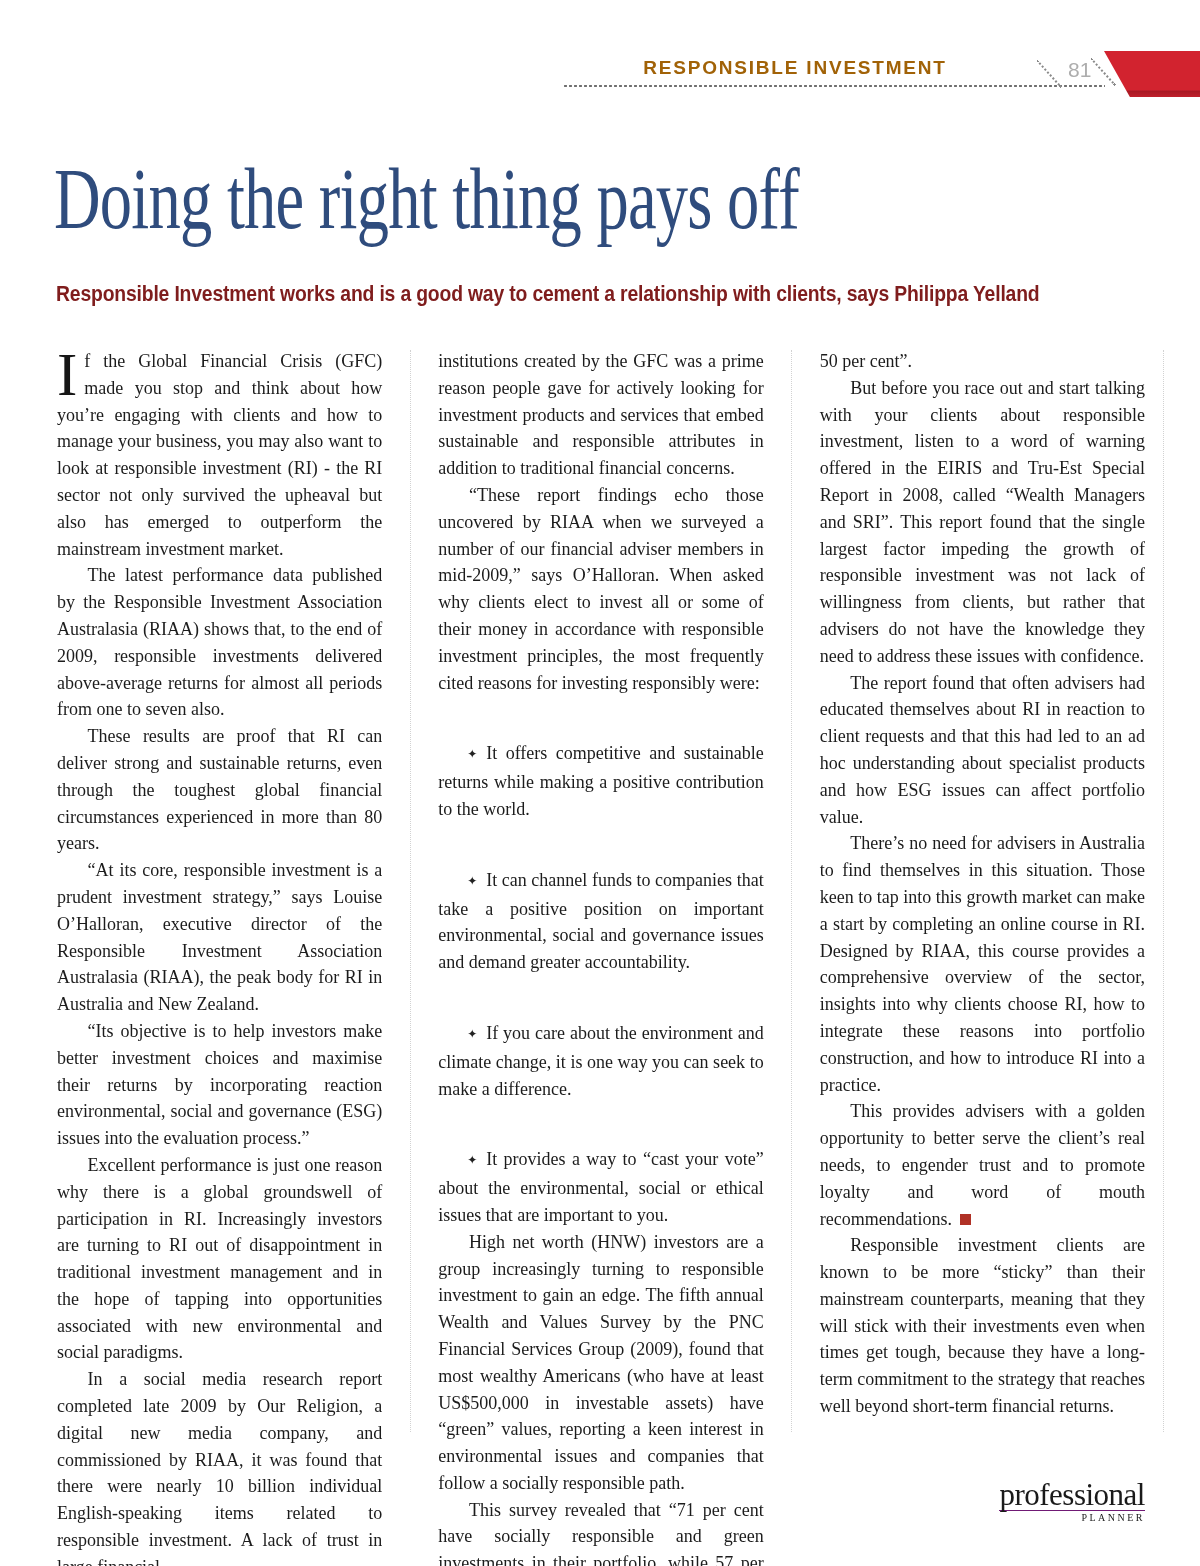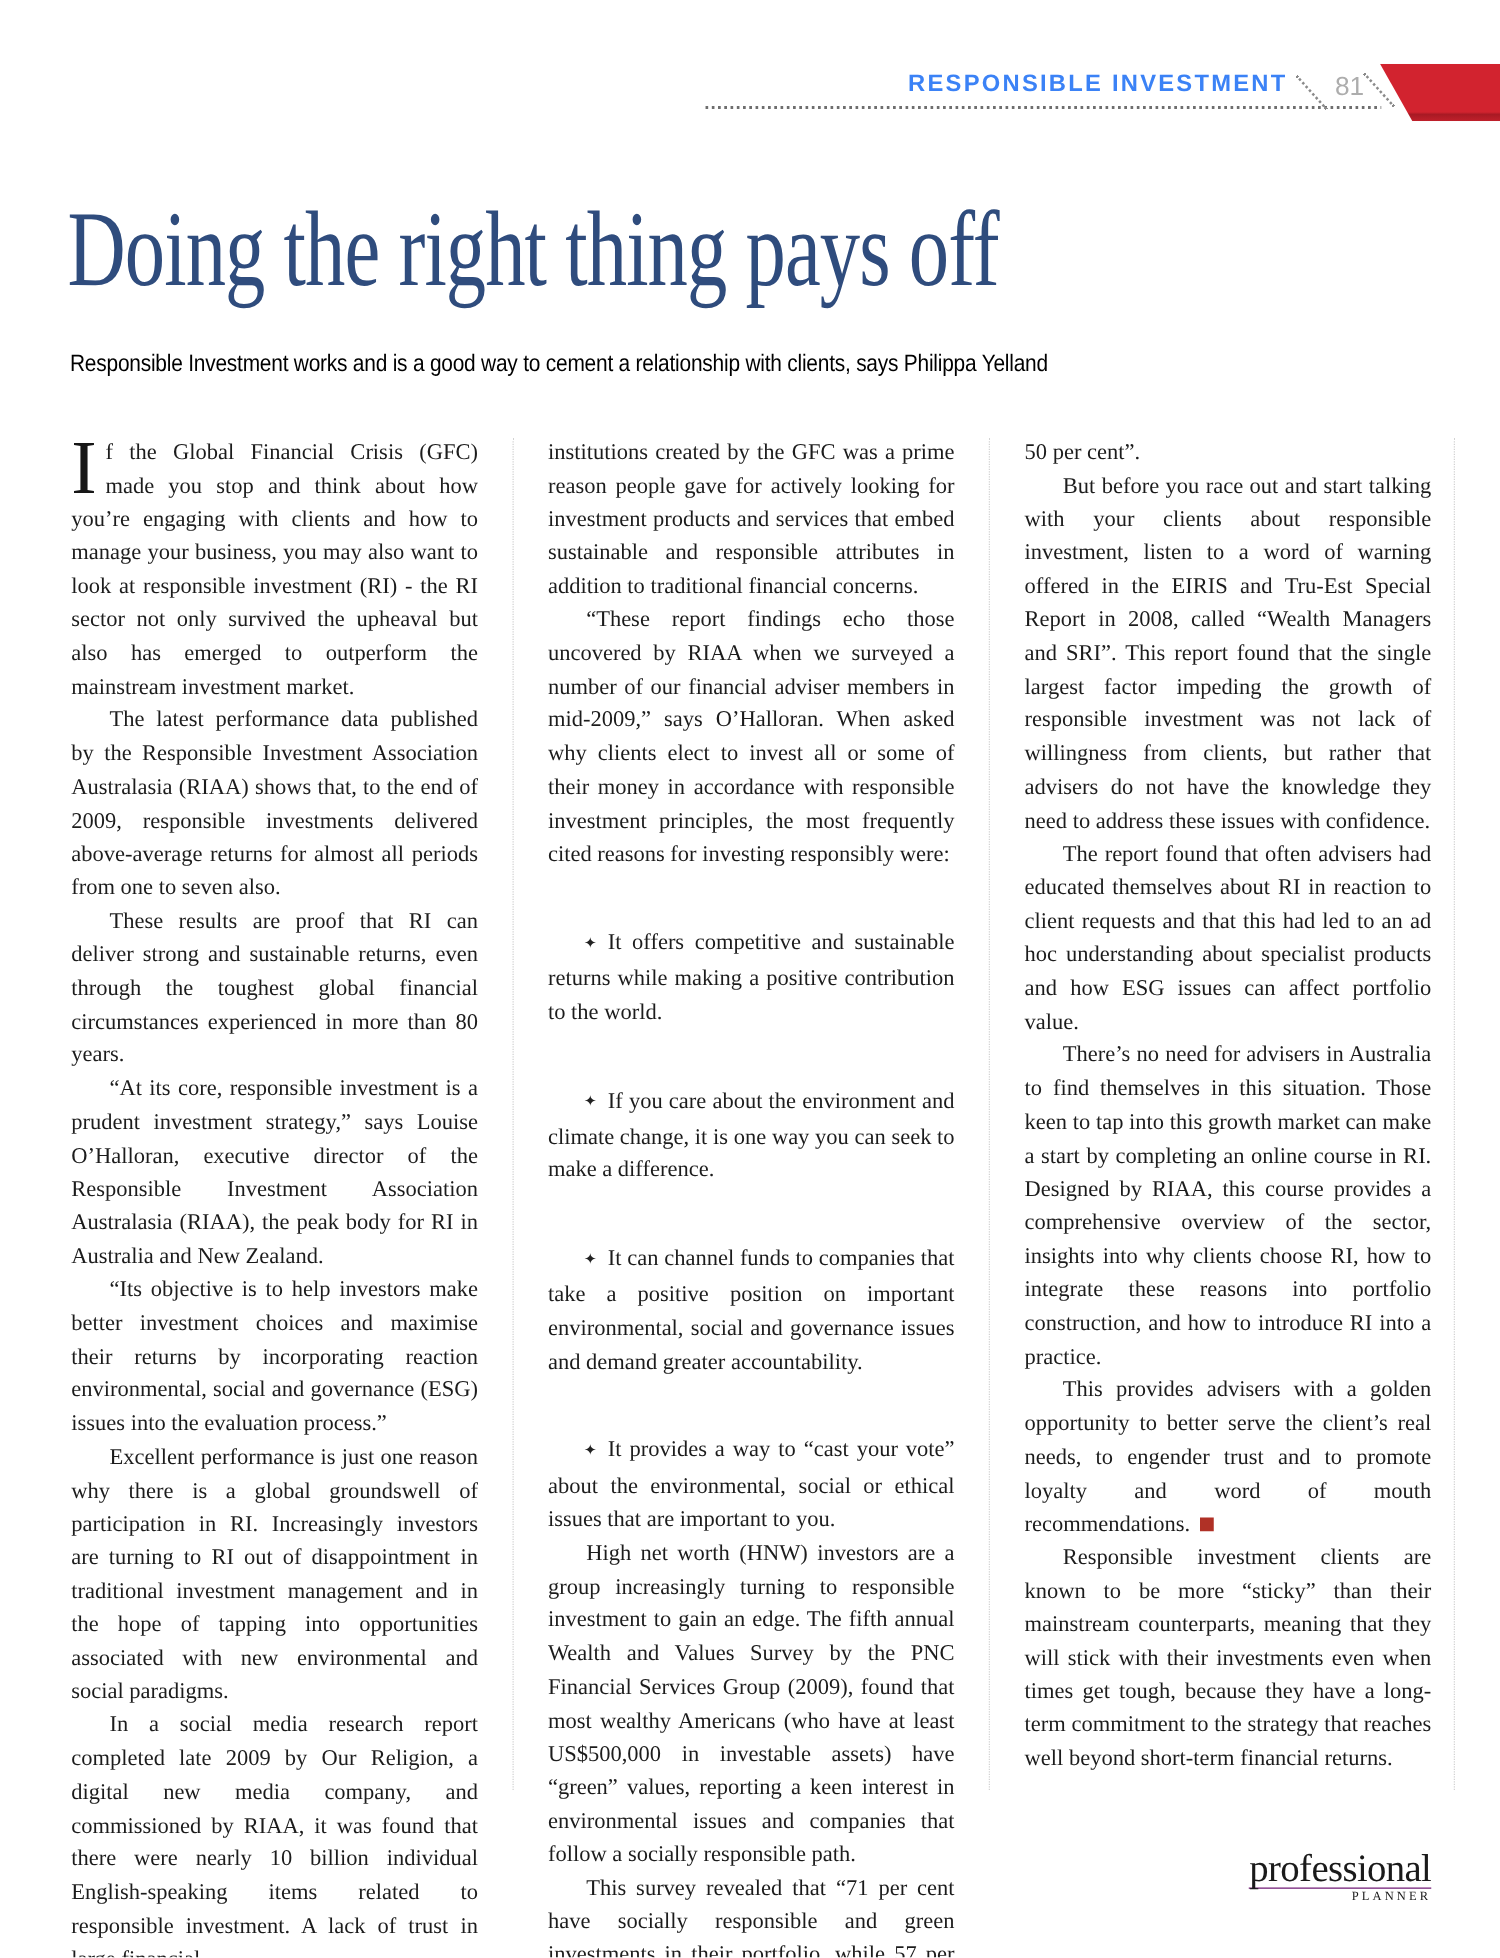--- a/index.html
+++ b/index.html
@@ -1,43 +1,43 @@
 <!DOCTYPE html>
 <html><head>
 <meta charset="utf-8">
 <style>
   html,body{margin:0;padding:0;background:#ffffff;}
   .page{position:relative;width:1200px;height:1566px;background:#ffffff;overflow:hidden;
         font-family:"Liberation Serif",serif;color:#1e1e1e;}
 
   
-  .section-label{position:absolute;top:57px;left:560px;width:470px;text-align:right;
+  .section-label{position:absolute;top:57px;left:560px;width:470px;text-align:center;
     font-family:"Liberation Sans",sans-serif;font-weight:700;font-size:19px;
-    letter-spacing:1.8px;color:#3b82f6;white-space:nowrap;}
+    letter-spacing:1.8px;color:#a16207;white-space:nowrap;}
   .header-dotted-rule{position:absolute;top:84px;left:563px;width:542px;height:4px;
     background-image:radial-gradient(circle,#6e6e6e 1.1px,transparent 1.3px);
     background-size:5px 4px;background-repeat:repeat-x;}
   .page-number{position:absolute;top:58px;left:1068px;
     font-family:"Liberation Sans",sans-serif;font-weight:400;font-size:21px;color:#adadad;}
   .diag-dotted{position:absolute;width:36px;height:0;border-top:2px dotted #8a8a8a;
     transform:rotate(48deg);transform-origin:0 0;}
   .diag-1{top:60px;left:1038px;}
   .diag-2{top:58px;left:1092px;}
   .accent-ribbon{position:absolute;top:51px;left:1104px;width:96px;height:46px;
     background:linear-gradient(180deg,#d2232f 0%,#d2232f 84%,#a81a24 88%,#c0202b 100%);
     clip-path:polygon(0 0,100% 0,100% 100%,27% 100%);}
 
   
   .article-title{position:absolute;top:156px;left:54px;white-space:nowrap;
     font-family:"Liberation Serif",serif;font-weight:400;color:#2f4c7d;
     font-size:86px;line-height:1;}
   .article-title .squeeze{display:inline-block;transform:scaleX(0.75);transform-origin:0 50%;
     letter-spacing:-1px;}
   .standfirst{position:absolute;top:281px;left:56px;white-space:nowrap;
-    font-family:"Liberation Sans",sans-serif;font-weight:400;font-size:19px;color:#000000;}
+    font-family:"Liberation Sans",sans-serif;font-weight:700;font-size:22px;color:#7f1d1d;}
   .standfirst .squeeze{display:inline-block;transform:scaleX(0.88);transform-origin:0 50%;
     letter-spacing:-0.2px;}
 
   
   .columns{position:absolute;top:348px;left:57px;width:1088px;
     display:grid;grid-template-columns:1fr 1fr 1fr;column-gap:56px;}
   .col{font-size:18px;line-height:26.8px;text-align:justify;color:#1c1c1c;}
   .para{margin:0;}
   .para.indent{text-indent:1.7em;}
   .para.bullet{text-indent:1.6em;margin-top:44px;}
@@ -79,22 +79,22 @@
         <p class="para indent">These results are proof that RI can deliver strong and sustainable returns, even through the toughest global financial circumstances experienced in more than 80 years.</p>
         <p class="para indent">“At its core, responsible investment is a prudent investment strategy,” says Louise O’Halloran, executive director of the Responsible Investment Association Australasia (RIAA), the peak body for RI in Australia and New Zealand.</p>
         <p class="para indent">“Its objective is to help investors make better investment choices and maximise their returns by incorporating reaction environmental, social and governance (ESG) issues into the evaluation process.”</p>
         <p class="para indent">Excellent performance is just one reason why there is a global groundswell of participation in RI. Increasingly investors are turning to RI out of disappointment in traditional investment management and in the hope of tapping into opportunities associated with new environmental and social paradigms.</p>
         <p class="para indent">In a social media research report completed late 2009 by Our Religion, a digital new media company, and commissioned by RIAA, it was found that there were nearly 10 billion individual English-speaking items related to responsible investment. A lack of trust in large financial</p>
       </div>
       <div class="col">
         <p class="para plain">institutions created by the GFC was a prime reason people gave for actively looking for investment products and services that embed sustainable and responsible attributes in addition to traditional financial concerns.</p>
         <p class="para indent">“These report findings echo those uncovered by RIAA when we surveyed a number of our financial adviser members in mid-2009,” says O’Halloran. When asked why clients elect to invest all or some of their money in accordance with responsible investment principles, the most frequently cited reasons for investing responsibly were:</p>
         <p class="para bullet"><span class="bullet-glyph">✦</span>It offers competitive and sustainable returns while making a positive contribution to the world.</p>
+        <p class="para bullet"><span class="bullet-glyph">✦</span>It can channel funds to companies that take a positive position on important environmental, social and governance issues and demand greater accountability.</p>
         <p class="para bullet"><span class="bullet-glyph">✦</span>If you care about the environment and climate change, it is one way you can seek to make a difference.</p>
-        <p class="para bullet"><span class="bullet-glyph">✦</span>It can channel funds to companies that take a positive position on important environmental, social and governance issues and demand greater accountability.</p>
         <p class="para bullet"><span class="bullet-glyph">✦</span>It provides a way to “cast your vote” about the environmental, social or ethical issues that are important to you.</p>
         <p class="para indent">High net worth (HNW) investors are a group increasingly turning to responsible investment to gain an edge. The fifth annual Wealth and Values Survey by the PNC Financial Services Group (2009), found that most wealthy Americans (who have at least US$500,000 in investable assets) have “green” values, reporting a keen interest in environmental issues and companies that follow a socially responsible path.</p>
         <p class="para indent">This survey revealed that “71 per cent have socially responsible and green investments in their portfolio, while 57 per cent say they have up to 25 per cent of their portfolio in such investments, and 9 per cent have between 25 and</p>
       </div>
       <div class="col">
         <p class="para plain">50 per cent”.</p>
         <p class="para indent">But before you race out and start talking with your clients about responsible investment, listen to a word of warning offered in the EIRIS and Tru-Est Special Report in 2008, called “Wealth Managers and SRI”. This report found that the single largest factor impeding the growth of responsible investment was not lack of willingness from clients, but rather that advisers do not have the knowledge they need to address these issues with confidence.</p>
         <p class="para indent">The report found that often advisers had educated themselves about RI in reaction to client requests and that this had led to an ad hoc understanding about specialist products and how ESG issues can affect portfolio value.</p>
         <p class="para indent">There’s no need for advisers in Australia to find themselves in this situation. Those keen to tap into this growth market can make a start by completing an online course in RI. Designed by RIAA, this course provides a comprehensive overview of the sector, insights into why clients choose RI, how to integrate these reasons into portfolio construction, and how to introduce RI into a practice.</p>
         <p class="para indent">This provides advisers with a golden opportunity to better serve the client’s real needs, to engender trust and to promote loyalty and word of mouth recommendations.<span class="endmark"></span></p>

